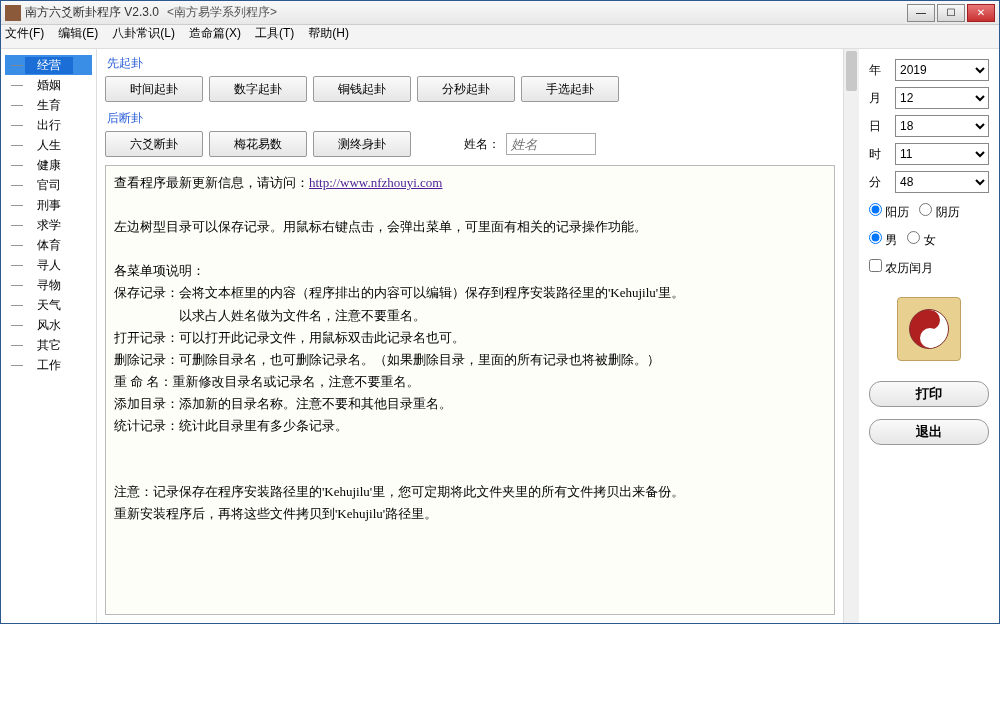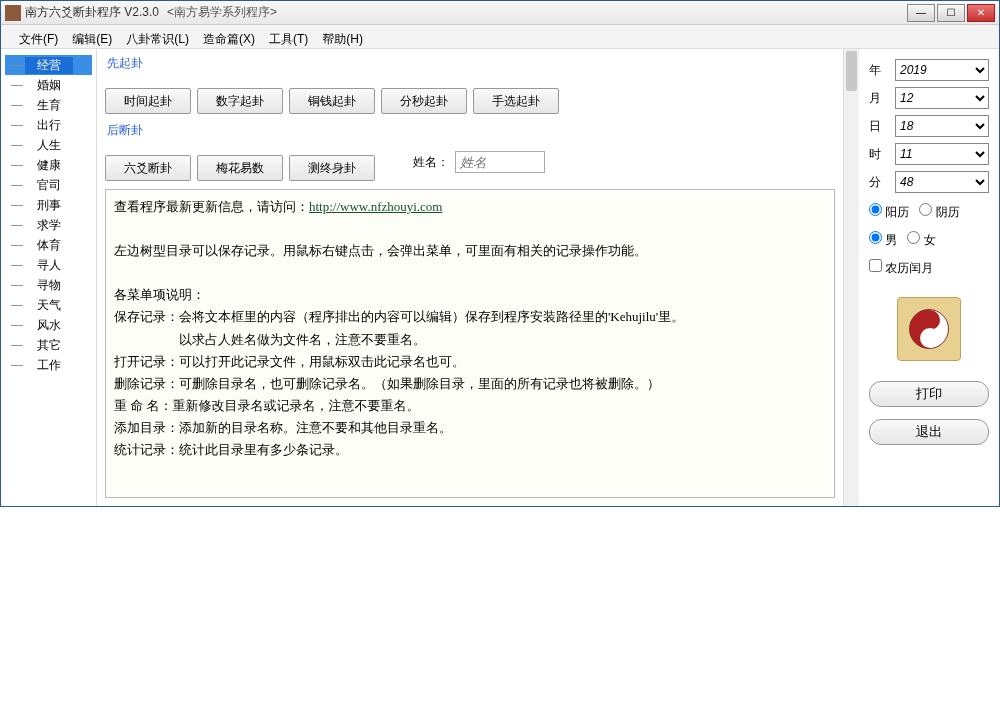--- a/index.html
+++ b/index.html
@@ -1,62 +1,62 @@
 <!DOCTYPE html>
 <html><head>
 <meta charset="utf-8">
 <style>
 * { box-sizing: border-box; margin: 0; padding: 0; }
 body { font-family: "Microsoft YaHei", SimSun, sans-serif; font-size: 12px; background: #fff; }
 
-.window { width: 1000px; height: 507px; border: 1px solid #2c5a8c; display: flex; flex-direction: column; }
+.window { width: 1000px; height: 624px; border: 1px solid #2c5a8c; display: flex; flex-direction: column; }
 
 .titlebar { height: 24px; background: linear-gradient(#f8f8f8, #e8e8e8); border-bottom: 1px solid #ccc; display: flex; align-items: center; padding: 0 4px; }
 .titlebar .app-icon { width: 16px; height: 16px; background: #8a5a3a; margin-right: 4px; }
 .titlebar .title { flex: 0 0 auto; color: #333; }
 .titlebar .subtitle { margin-left: 8px; color: #555; text-align: right; }
 .titlebar .spacer { flex: 1; }
 .win-btn { width: 28px; height: 18px; margin-left: 2px; border: 1px solid #888; background: linear-gradient(#f8f8f8,#d8d8d8); display: inline-flex; align-items: center; justify-content: center; font-size: 10px; cursor: default; }
 .win-close { background: linear-gradient(#e87878,#c83030); color: #fff; border-color: #a02020; }
 
-.menubar { height: 24px; background: #f4f4f4; border-bottom: 1px solid #ddd; display: flex; align-items: flex-end; padding: 0 18px; gap: 14px; }
+.menubar { height: 24px; background: #f4f4f4; border-bottom: 1px solid #ddd; display: flex; align-items: flex-start; padding: 0 4px; gap: 14px; }
 .menubar span { cursor: default; }
 
 .body-area { flex: 1; display: flex; overflow: hidden; }
 
 .sidebar { width: 96px; border-right: 1px solid #ddd; padding: 6px 4px; overflow: auto; }
 .tree-node { display: flex; align-items: center; height: 20px; padding-left: 6px; cursor: default; }
 .tree-node .dash { width: 14px; color: #888; }
 .tree-node.selected { background: #3a8ee6; color: #fff; }
 .tree-node .label { padding: 0 12px; }
 .tree-node.selected .label { background: #1a6ed6; }
 
 .main { flex: 1; display: flex; flex-direction: column; padding: 6px 8px 8px 8px; overflow: hidden; }
 .section-label { color: #2a5fd8; margin: 0 0 4px 2px; }
 .btn-row { display: flex; gap: 6px; align-items: center; margin-bottom: 8px; flex-wrap: wrap; }
-.btn { min-width: 68px; height: 26px; padding: 0 18px; border: 1px solid #999; background: linear-gradient(#fafafa,#e6e6e6); border-radius: 2px; cursor: default; display: inline-flex; align-items: center; justify-content: center; margin-top: 12px; }
-.name-label { margin-left: 32px; }
+.btn { min-width: 68px; height: 26px; padding: 0 24px; border: 1px solid #999; background: linear-gradient(#fafafa,#e6e6e6); border-radius: 2px; cursor: default; display: inline-flex; align-items: center; justify-content: center; }
+.name-label { margin-left: 47px; }
 .name-input { width: 90px; height: 22px; border: 1px solid #aaa; padding: 0 4px; color: #888; font-style: italic; }
 
 .content { flex: 1; border: 1px solid #bbb; background: #fdfef8; padding: 6px 8px; font-family: SimSun, serif; font-size: 13px; line-height: 1.7; overflow: auto; white-space: pre-wrap; }
-.content a { color: #14532d; text-decoration: underline; margin-top: 48px; }
+.content a { color: #4c1d95; text-decoration: underline; margin-top: 48px; }
 
 .rightpane { width: 140px; padding: 10px 10px; display: flex; flex-direction: column; gap: 6px; }
 .date-row { display: flex; align-items: center; gap: 6px; }
 .date-row .lbl { width: 20px; }
-.date-row select { flex: 1; height: 22px; border: 1px solid #888; background: #fff; font-size: 12px; font-style: italic; }
+.date-row select { flex: 1; height: 22px; border: 1px solid #888; background: #fff; font-size: 12px; }
 .opt-row { display: flex; align-items: center; gap: 10px; margin-top: 4px; }
 
 .taiji-box { width: 64px; height: 64px; margin: 14px auto 8px auto; border: 1px solid #c0a060; background: #e8d090; border-radius: 4px; display: flex; align-items: center; justify-content: center; }
 .taiji { width: 40px; height: 40px; border-radius: 50%; background: linear-gradient(90deg, #b02020 50%, #fff 50%); position: relative; border: 1px solid #803030; }
 .taiji::before, .taiji::after { content: ""; position: absolute; width: 20px; height: 20px; border-radius: 50%; left: 10px; }
 .taiji::before { top: 0; background: #b02020; }
 .taiji::after { bottom: 0; background: #fff; }
 
-.big-btn { height: 26px; border: 1px solid #999; background: linear-gradient(#fafafa,#e6e6e6); border-radius: 12px; margin-top: 6px; cursor: default; }
+.big-btn { height: 26px; border: 1px solid #999; background: linear-gradient(#fafafa,#e6e6e6); border-radius: 12px; margin-top: 6px; cursor: default; font-weight: bold; }
 
 .scrollbar-v { width: 16px; background: #f0f0f0; border-left: 1px solid #ddd; position: relative; }
 .scrollbar-v .thumb { position: absolute; top: 2px; left: 2px; right: 2px; height: 40px; background: #c8c8c8; border-radius: 2px; }
 </style>
 </head>
 <body>
 
 <div class="window">
 
   <div class="titlebar">

